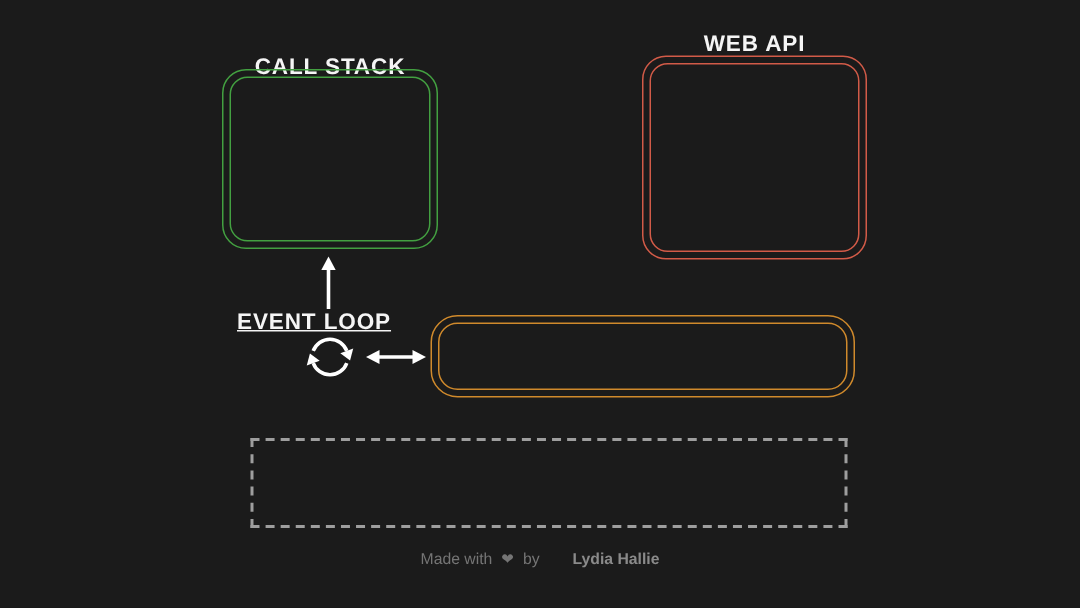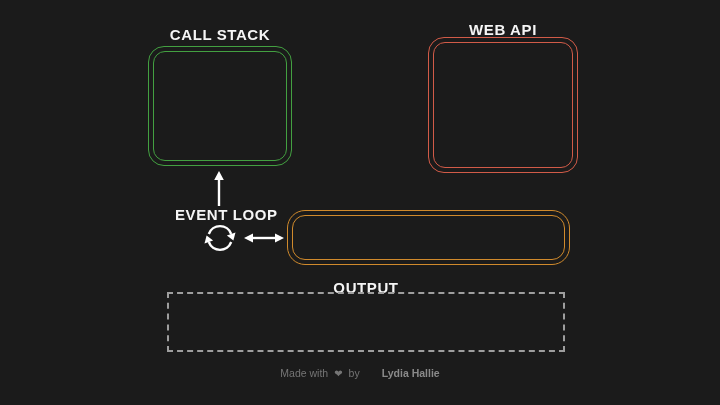--- a/index.html
+++ b/index.html
@@ -35,21 +35,21 @@
   }
   .dbox .inner{
     position:absolute;inset:5px;
     border:1.5px solid;
   }
 
   
   #call-stack-box{left:148px;top:46px;width:144px;height:120px;}
   #call-stack-box .outer{border-color:var(--call-stack-border);border-radius:16px;}
   #call-stack-box .inner{border-color:var(--call-stack-border);border-radius:12px;}
-  #call-stack-label{left:148px;top:26px;width:144px;}
+  #call-stack-label{left:148px;top:36px;width:144px;}
 
   
   #web-api-box{left:428px;top:37px;width:150px;height:136px;}
   #web-api-box .outer{border-color:var(--web-api-border);border-radius:16px;}
   #web-api-box .inner{border-color:var(--web-api-border);border-radius:12px;}
   #web-api-label{left:428px;top:21px;width:150px;}
 
   
   #queue-box{left:287px;top:210px;width:283px;height:55px;}
   #queue-box .outer{border-color:var(--queue-border);border-radius:18px;}
@@ -57,21 +57,21 @@
   #queue-label{left:287px;top:195px;width:283px;}
 
   
   #output-box{
     position:absolute;left:167px;top:292px;width:398px;height:60px;
     border:2px dashed var(--output-border);
   }
   #output-label{left:167px;top:279px;width:398px;}
 
   
-  #event-loop-label{left:175px;top:206px;width:90px;}
+  #event-loop-label{left:158px;top:206px;width:90px;text-decoration:underline;}
   .arrow-svg{position:absolute;display:block;}
   #up-arrow{left:208px;top:168px;}
   #loop-icon{left:198px;top:216px;}
   #lr-arrow{left:242px;top:229px;}
 
   
   #footer{
     position:absolute;left:0;top:367px;width:720px;
     display:flex;justify-content:center;align-items:center;gap:4px;
     color:var(--footer-text);font-size:10.5px;
@@ -94,21 +94,20 @@
   <div id="web-api-box" class="dbox">
     <div class="outer"></div>
     <div class="inner"></div>
   </div>
 
   <div id="queue-box" class="dbox">
     <div class="outer"></div>
     <div class="inner"></div>
   </div>
 
-  <div id="output-label" class="box-label">OUTPUT</div>
   <div id="output-box"></div>
 
   <svg id="up-arrow" class="arrow-svg" width="22" height="40" viewBox="0 0 22 40">
     <line x1="11" y1="38" x2="11" y2="11" stroke="#ffffff" stroke-width="2.4"></line>
     <polygon points="11,3 6.2,12 15.8,12" fill="#ffffff"></polygon>
   </svg>
 
   <div id="event-loop-label" class="box-label">EVENT LOOP</div>
 
   <svg id="loop-icon" class="arrow-svg" width="44" height="44" viewBox="0 0 48 48">

